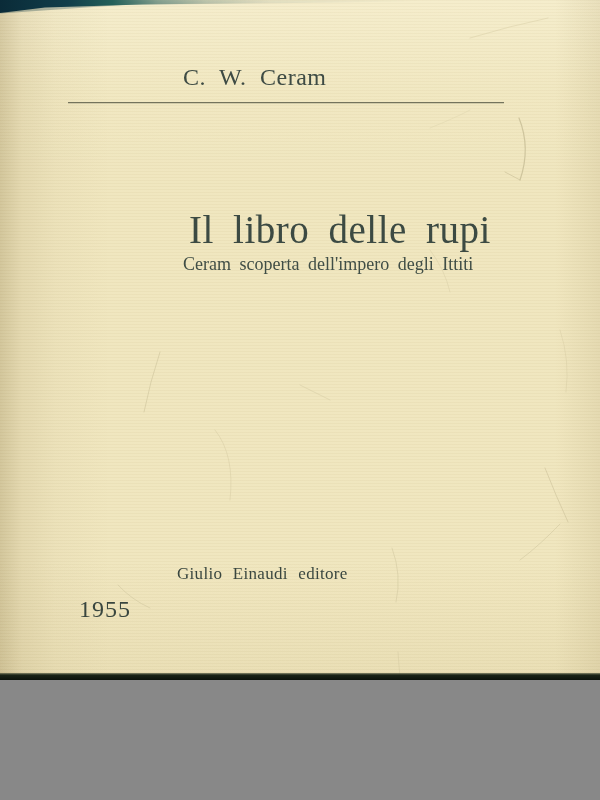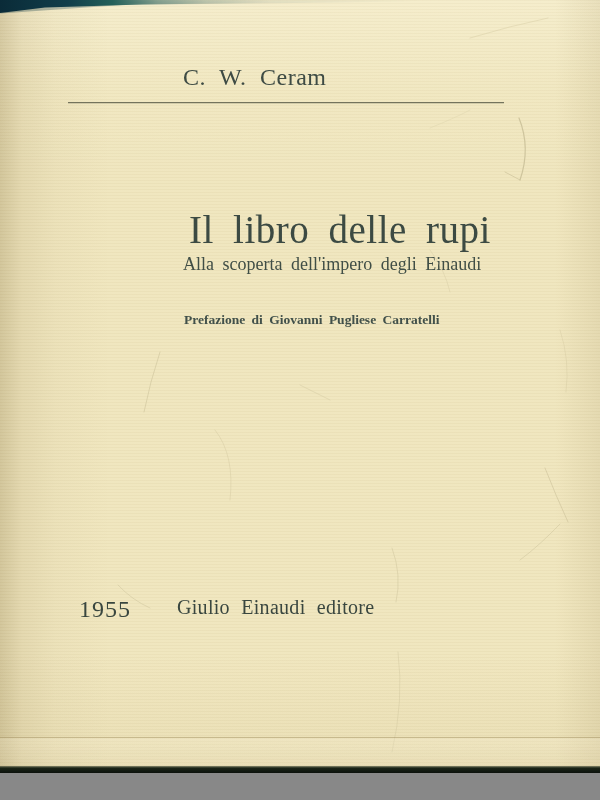--- a/index.html
+++ b/index.html
@@ -3,21 +3,21 @@
 <meta charset="utf-8">
 <style>
   html, body {
     margin: 0;
     padding: 0;
     background: #888;
   }
   .photo {
     position: relative;
     width: 600px;
-    height: 773px;
+    height: 680px;
     overflow: hidden;
     background-color: #f0e6be;
     background-image:
       
       repeating-linear-gradient(to bottom,
         rgba(130,110,60,0.045) 0px, rgba(130,110,60,0.045) 1px,
         rgba(255,250,235,0.03) 1px, rgba(255,250,235,0.03) 3px),
       
       linear-gradient(to right,
         rgba(140,120,70,0.30) 0px, rgba(150,130,80,0.14) 22px,
@@ -142,22 +142,22 @@
     top: 596px;
     font-size: 24px;
     letter-spacing: 1px;
     white-space: nowrap;
     color: #39463f;
   }
 
   .publisher {
     position: absolute;
     left: 177px;
-    top: 596px;
-    font-size: 20px;
+    top: 564px;
+    font-size: 17px;
     word-spacing: 6px;
     letter-spacing: 0.3px;
     white-space: nowrap;
     color: #39463f;
   }
 
   .scratches {
     position: absolute;
     left: 0; top: 0;
     width: 600px;
@@ -172,23 +172,22 @@
 
   <div class="cover-top-soft"></div>
   <div class="cover-top"></div>
 
   <div class="author">C. W. Ceram</div>
 
   <div class="rule"></div>
 
   <h1 class="title">Il libro delle rupi</h1>
 
-  <div class="subtitle">Alla scoperta dell'impero degli Einaudi</div>
-
-  <div class="preface">Prefazione di Giovanni Pugliese Carratelli</div>
+  <div class="subtitle">Ceram scoperta dell'impero degli Ittiti</div>
+
 
   <div class="year">1955</div>
 
   <div class="publisher">Giulio Einaudi editore</div>
 
   <svg class="scratches" viewBox="0 0 600 800" xmlns="http://www.w3.org/2000/svg">
     <g fill="none" stroke-linecap="round">
       <path d="M519,118 Q531,148 520,180" stroke="rgba(200,190,150,0.85)" stroke-width="1.2"></path>
       <path d="M520,180 L505,172" stroke="rgba(200,190,150,0.6)" stroke-width="1"></path>
       <path d="M470,38 Q510,26 548,18" stroke="rgba(215,205,165,0.5)" stroke-width="1"></path>

